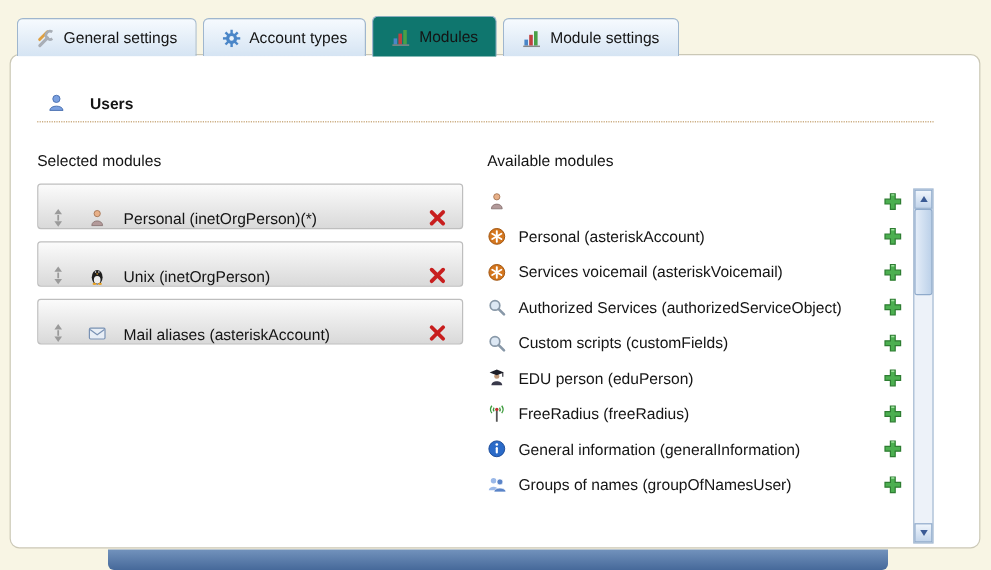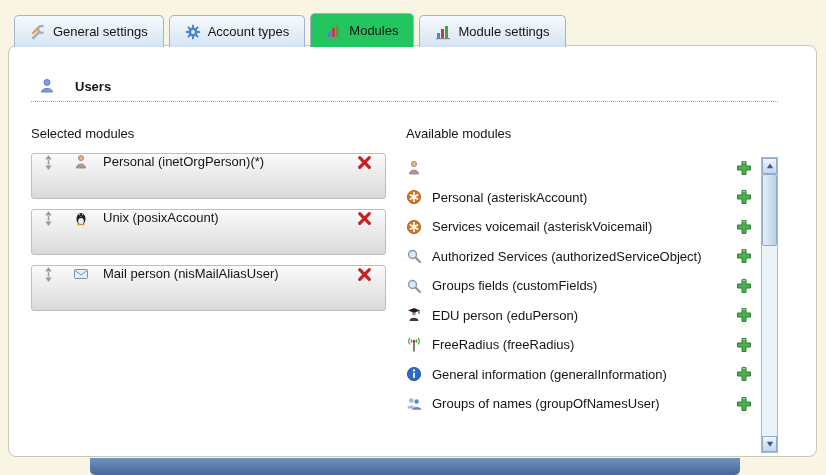--- a/index.html
+++ b/index.html
@@ -13,38 +13,38 @@
 
   
   .tabs { position:absolute; top:13px; left:14px; display:flex; align-items:flex-end; z-index:3; }
   .tab {
     display:flex; align-items:center; gap:7px;
     height:32px; padding:0 15px; margin-right:5px;
     background:linear-gradient(#F6FAFE,#D5E4F3);
     border:1px solid #9FB6CE; border-bottom:none;
     border-radius:5px 5px 0 0; cursor:pointer; white-space:nowrap;
   }
-  .tab.active { background:#22c55e; height:34px; }
+  .tab.active { background:#0f766e; height:34px; }
 
   
   .card {
     position:absolute; top:45px; left:8px; right:9px; bottom:18px;
     background:#FFFFFF; border:1px solid #CBC8B6; border-radius:8px;
     padding:32px 38px 0 22px; z-index:2;
   }
   .section-head { display:flex; align-items:center; gap:20px; margin-left:8px; font-weight:bold; }
   .dotted { border-bottom:1px dotted #C09B66; margin-top:7px; }
 
   .columns { display:flex; margin-top:24px; }
   .col-head { margin-bottom:12px; }
 
   
   .left-col { width:355px; flex:0 0 355px; }
   .sel-row {
-    height:46px; display:flex; align-items:flex-start;
+    height:38px; display:flex; align-items:flex-end;
     padding:0 12px; margin-bottom:10px;
     background:linear-gradient(#FBFBFB,#D9D9D9);
     border:1px solid #BEBEBE; border-radius:3px; cursor:move;
   }
   .sel-row .mod-ic { margin-left:20px; }
   .sel-row .lbl { margin-left:14px; }
   .sel-row .del { margin-left:auto; cursor:pointer; }
 
   
   .right-col { flex:1; margin-left:20px; position:relative; }
@@ -245,34 +245,34 @@
           </svg>
       </div>
 
       <div class="sel-row">
         <svg class="ic" width="9" height="17">
             <use href="#i-updown"></use>
           </svg>
         <svg class="ic mod-ic" width="16" height="16">
             <use href="#i-tux"></use>
           </svg>
-        <span class="lbl">Unix (posixAccount)</span>
+        <span class="lbl">Unix (inetOrgPerson)</span>
         <svg class="ic del" width="17" height="17">
             <use href="#i-delete"></use>
           </svg>
       </div>
 
       <div class="sel-row">
         <svg class="ic" width="9" height="17">
             <use href="#i-updown"></use>
           </svg>
         <svg class="ic mod-ic" width="16" height="16">
             <use href="#i-mail"></use>
           </svg>
-        <span class="lbl">Mail person (nisMailAliasUser)</span>
+        <span class="lbl">Mail aliases (asteriskAccount)</span>
         <svg class="ic del" width="17" height="17">
             <use href="#i-delete"></use>
           </svg>
       </div>
     </div>
 
     <div class="right-col">
       <div class="col-head">Available modules</div>
 
       <div class="avail-list">
@@ -313,21 +313,21 @@
           <span class="lbl">Authorized Services (authorizedServiceObject)</span>
           <svg class="ic add" width="16" height="16">
               <use href="#i-add"></use>
             </svg>
         </div>
 
         <div class="avail-row">
           <svg class="ic" width="16" height="16">
               <use href="#i-magnifier"></use>
             </svg>
-          <span class="lbl">Groups fields (customFields)</span>
+          <span class="lbl">Custom scripts (customFields)</span>
           <svg class="ic add" width="16" height="16">
               <use href="#i-add"></use>
             </svg>
         </div>
 
 
         <div class="avail-row">
           <svg class="ic" width="16" height="16">
               <use href="#i-graduate"></use>
             </svg>

